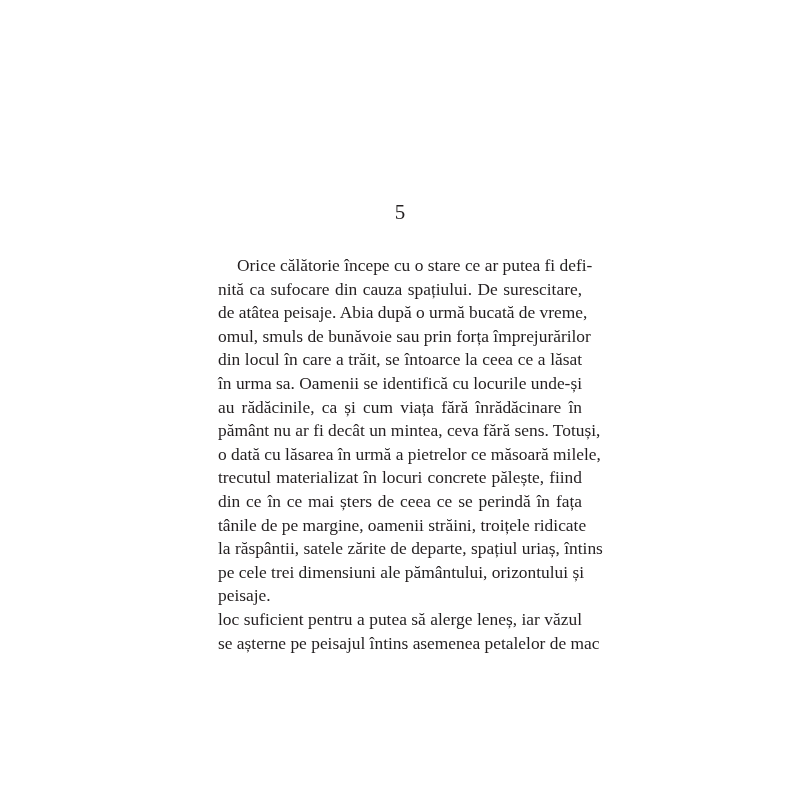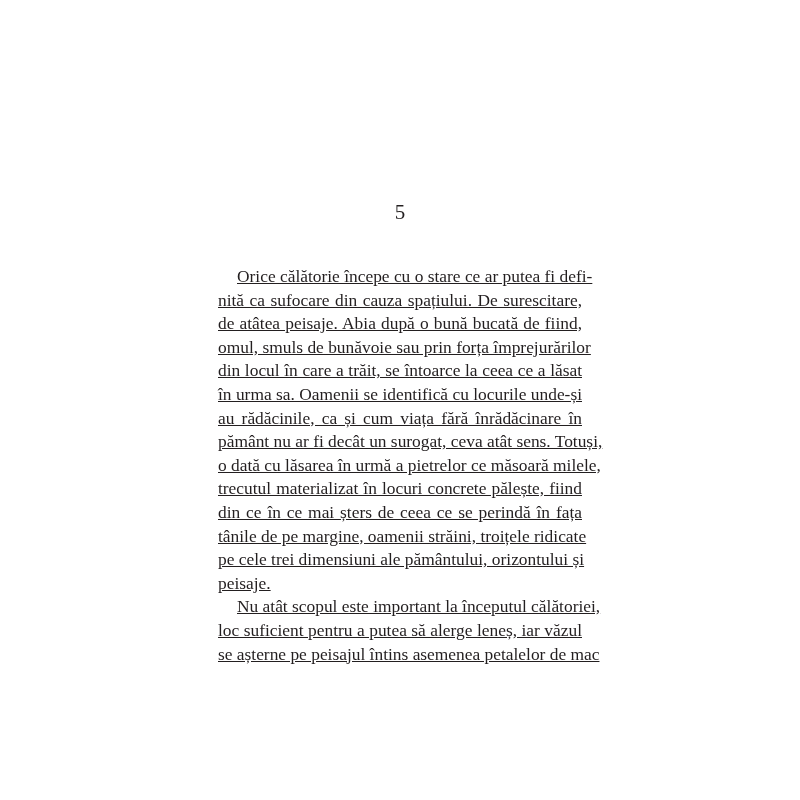--- a/index.html
+++ b/index.html
@@ -27,25 +27,24 @@
       left: 0;
       width: 800px;
       text-align: center;
       font-size: 21px;
       line-height: 28px;
       color: #231f20;
     }
     .text-block {
       position: absolute;
       left: 218px;
-      top: 265px;
+      top: 254px;
       width: 364px;
       font-size: 17.4px;
       line-height: 23.6px;
-      text-decoration: underline;
     }
     .line {
       display: block;
       white-space: nowrap;
       text-align: justify;
       text-align-last: justify;
       height: 23.6px;
     }
     .line.indent {
       padding-left: 19px;
@@ -57,32 +56,32 @@
 </head>
 <body>
 
 <div class="page">
   <div class="page-number">5</div>
 
   <div class="text-block">
     <div>
       <span class="line indent">Orice călătorie începe cu o stare ce ar putea fi defi-</span>
       <span class="line">nită ca sufocare din cauza spațiului. De surescitare,</span>
-      <span class="line">de atâtea peisaje. Abia după o bună bucată de fiind,</span>
+      <span class="line">de atâtea peisaje. Abia după o urmă bucată de vreme,</span>
       <span class="line">omul, smuls de bunăvoie sau prin forța împrejurărilor</span>
       <span class="line">din locul în care a trăit, se întoarce la ceea ce a lăsat</span>
       <span class="line">în urma sa. Oamenii se identifică cu locurile unde-și</span>
       <span class="line">au rădăcinile, ca și cum viața fără înrădăcinare în</span>
-      <span class="line">pământ nu ar fi decât un surogat, ceva atât sens. Totuși,</span>
+      <span class="line">pământ nu ar fi decât un mintea, ceva fără sens. Totuși,</span>
       <span class="line">o dată cu lăsarea în urmă a pietrelor ce măsoară milele,</span>
       <span class="line">trecutul materializat în locuri concrete pălește, fiind</span>
       <span class="line">din ce în ce mai șters de ceea ce se perindă în fața</span>
       <span class="line">tânile de pe margine, oamenii străini, troițele ridicate</span>
+      <span class="line">la răspântii, satele zărite de departe, spațiul uriaș, întins</span>
       <span class="line">pe cele trei dimensiuni ale pământului, orizontului și</span>
       <span class="line last">peisaje.</span>
     </div>
     <div>
-      <span class="line indent">Nu atât scopul este important la începutul călătoriei,</span>
       <span class="line">loc suficient pentru a putea să alerge leneș, iar văzul</span>
       <span class="line">se așterne pe peisajul întins asemenea petalelor de mac</span>
     </div>
   </div>
 </div>
 
 </body></html>

